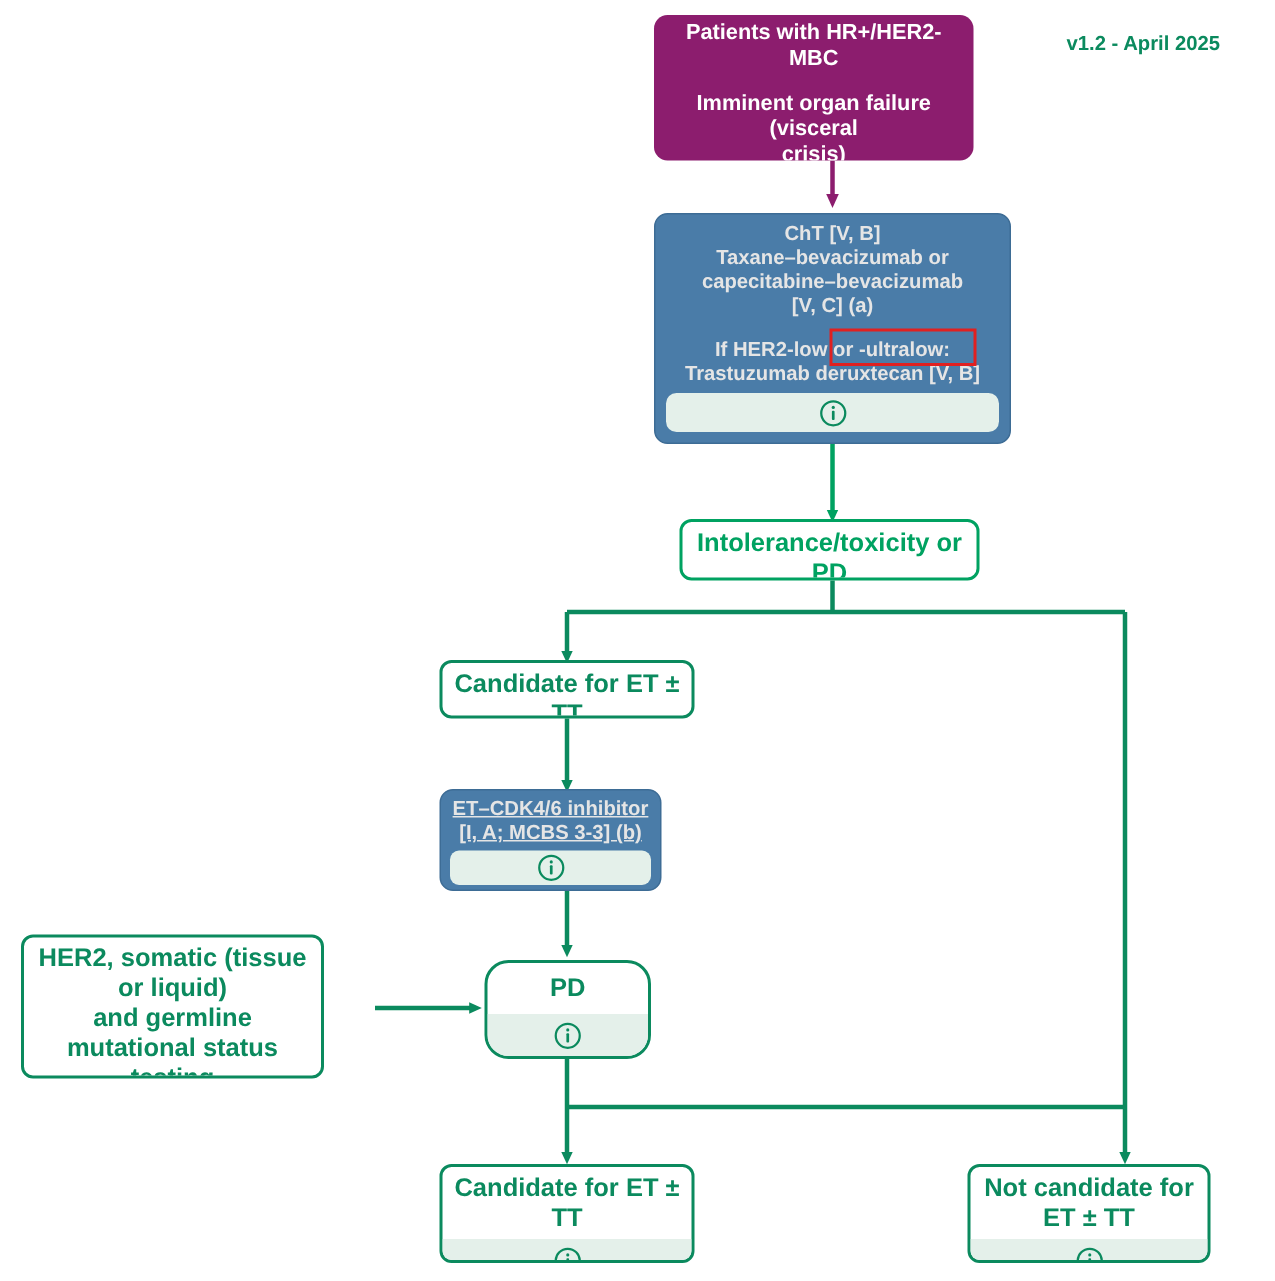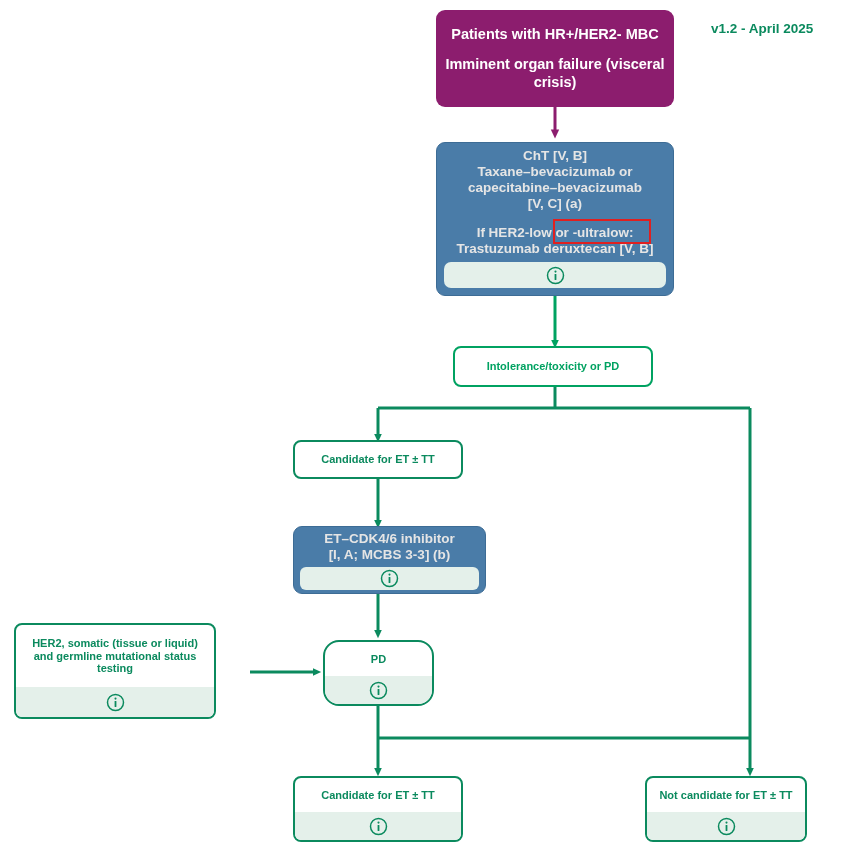--- a/index.html
+++ b/index.html
@@ -73,21 +73,21 @@
     margin: 0 7px 7px 7px;
     height: 26px;
   }
   
   .n-green {
     background: #ffffff;
     border: 2.6px solid #0b8a5e;
     border-radius: 8px;
     color: #0b8a5e;
     font-weight: bold;
-    font-size: 11px;
+    font-size: 17px;
   }
   .n-green-bright {
     border-color: #00a261;
     color: #00a261;
   }
   .n-green .infobar {
     border-top: 0;
   }
   .ico {
     display: inline-block;
@@ -155,21 +155,21 @@
 
   <g>
     <path d="M378,706 L378,738" stroke="#0b8a5e" stroke-width="3" fill="none"></path>
     <path d="M378,738 L750,738" stroke="#0b8a5e" stroke-width="3" fill="none"></path>
     <path d="M378,738 L378,772" stroke="#0b8a5e" stroke-width="3" fill="none" marker-end="url(#arrowGreen)"></path>
   </g>
 </svg>
 
 <div class="version" style="left:711px; top:21px;">v1.2 - April 2025</div>
 
-<div class="node n-purple" style="left:436px; top:10px; width:238px; height:97px;">
+<div class="node n-purple" style="left:436px; top:10px; width:213px; height:97px;">
   <div class="body">
     <div class="line">Patients with HR+/HER2- MBC</div>
     <div class="gap"></div>
     <div class="line">Imminent organ failure (visceral</div>
     <div class="line">crisis)</div>
   </div>
 </div>
 
 <div class="node n-blue" style="left:436px; top:142px; width:238px; height:154px;">
   <div class="body">
@@ -199,21 +199,21 @@
     <div class="line">Intolerance/toxicity or PD</div>
   </div>
 </div>
 
 <div class="node n-green" style="left:293px; top:440px; width:170px; height:39px;">
   <div class="body">
     <div class="line">Candidate for ET ± TT</div>
   </div>
 </div>
 
-<div class="node n-blue" style="left:293px; top:526px; width:193px; height:68px;">
+<div class="node n-blue" style="left:293px; top:526px; width:148px; height:68px;text-decoration:underline;">
   <div class="body">
     <div class="line">ET–CDK4/6 inhibitor</div>
     <div class="line">[I, A; MCBS 3-3] (b)</div>
   </div>
   <div class="infobar" style="height:23px; margin:0 6px 6px 6px; border-radius:6px;">
     <span class="ico">
       <svg width="19" height="19" viewBox="0 0 19 19">
         <circle cx="9.5" cy="9.5" r="8" fill="none" stroke="#0b8a5e" stroke-width="1.5"></circle>
         <circle cx="9.5" cy="5.6" r="1.05" fill="#0b8a5e"></circle>
         <rect x="8.6" y="7.9" width="1.8" height="6.1" rx="0.6" fill="#0b8a5e"></rect>

